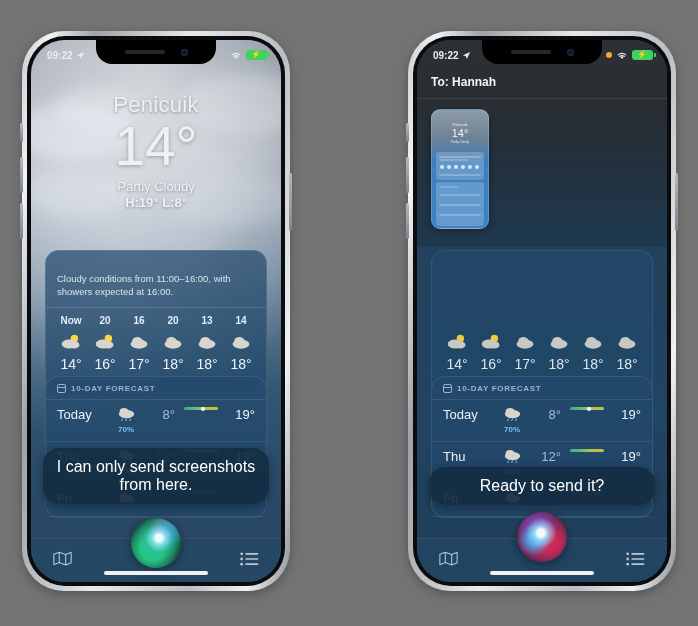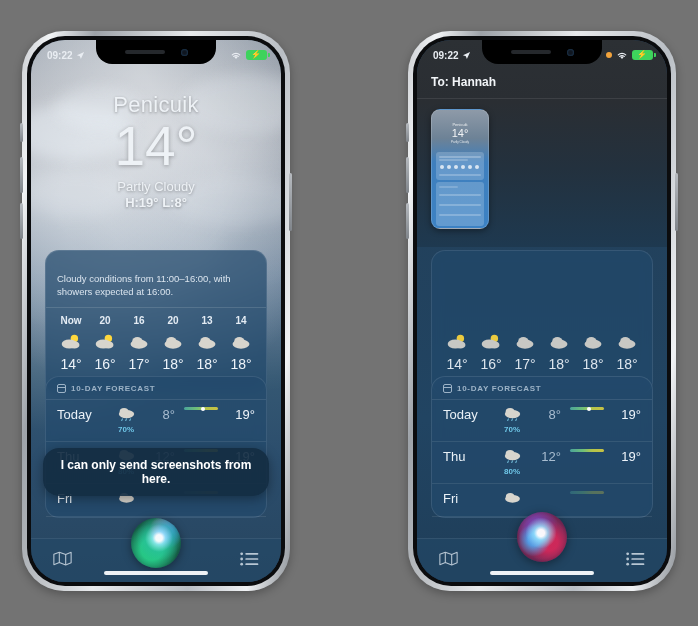--- a/index.html
+++ b/index.html
@@ -136,21 +136,21 @@
   .drow .bar .dot{ position:absolute; left:56%; top:50%; transform:translate(-50%,-50%);
     width:4px;height:4px;border-radius:50%;background:#fff;}
   .drow .hi { width:28px; text-align:right; font-size:13px; color:#eef4fa; }
 
   
   .siri-bubble {
     position:absolute; left:12px; right:12px;
     background: rgba(20,44,66,.92);
     border-radius:16px; padding:10px 8px;
     text-align:center; color:#ffffff;
-    font-size:12px; font-weight:700;
+    font-size:16px; font-weight:400;
     z-index:30; box-shadow:0 3px 12px rgba(0,0,0,.35);
   }
 
   
   .siri-orb {
     position:absolute; left:50%; transform:translateX(-50%);
     width:50px; height:50px; border-radius:50%; z-index:32;
     box-shadow:0 2px 10px rgba(0,0,0,.4);
   }
   .orb-green {
@@ -615,20 +615,21 @@
               <path d="M7 9 L5.1 6.8 a2.8 2.8 0 0 1 3.8 0 Z" fill="#e9edf2"></path>
               <path d="M2.6 4.3 a6.4 6.4 0 0 1 8.8 0" stroke="#e9edf2" stroke-width="1.3" fill="none" stroke-linecap="round"></path>
               <path d="M4.3 6.2 a4 4 0 0 1 5.4 0" stroke="#e9edf2" stroke-width="1.3" fill="none" stroke-linecap="round"></path>
             </svg>
             <span class="batt">
                 <span class="bolt">⚡</span>
               </span>
           </div>
         </div>
 
+        <div class="siri-bubble" style="top:427px;">Ready to send it?</div>
 
         <div class="tabbar">
           <span class="ic-map">
             <svg width="19" height="15" viewBox="0 0 22 17">
                 <path d="M1 3.6 L7.3 1.2 L14.7 3.9 L21 1.4 L21 13.4 L14.7 15.9 L7.3 13.2 L1 15.6 Z" fill="none" stroke="#d2dde7" stroke-width="1.25" stroke-linejoin="round"></path>
                 <line x1="7.3" y1="1.2" x2="7.3" y2="13.2" stroke="#d2dde7" stroke-width="1.25"></line>
                 <line x1="14.7" y1="3.9" x2="14.7" y2="15.9" stroke="#d2dde7" stroke-width="1.25"></line>
               </svg>
           </span>
           <span class="ic-list">

